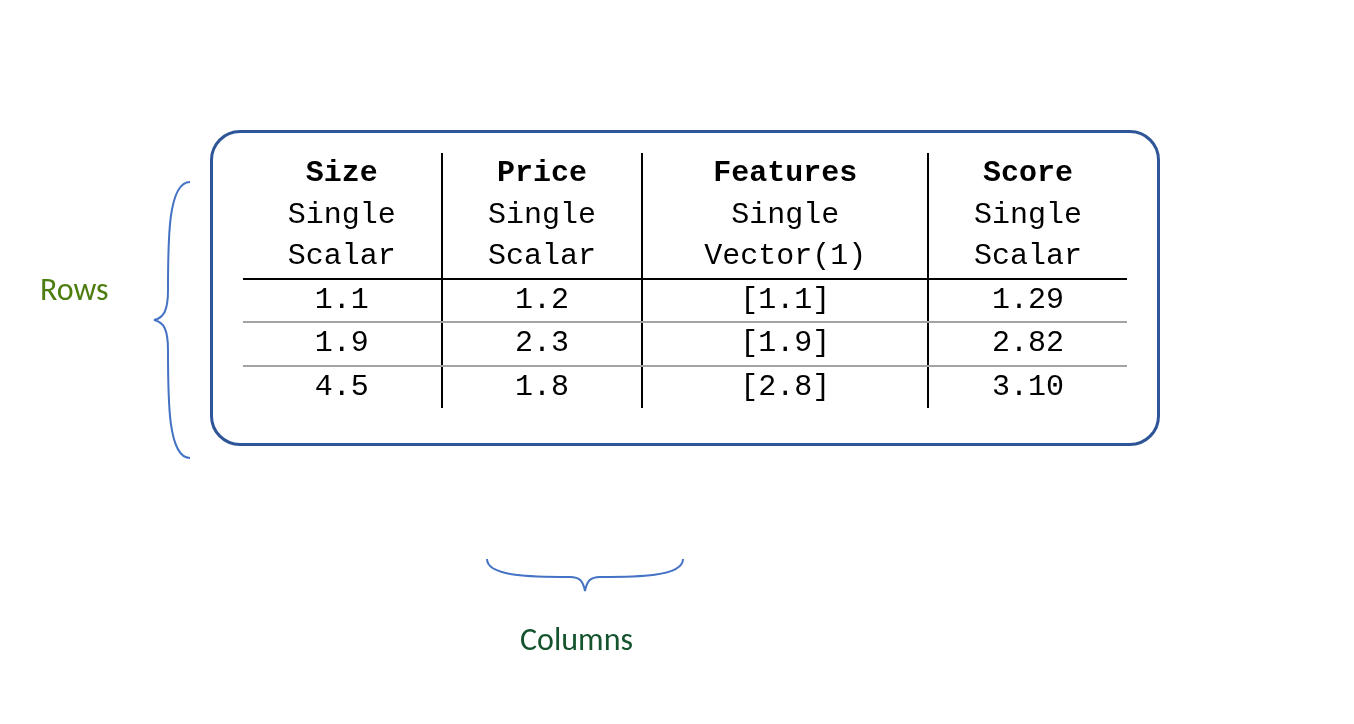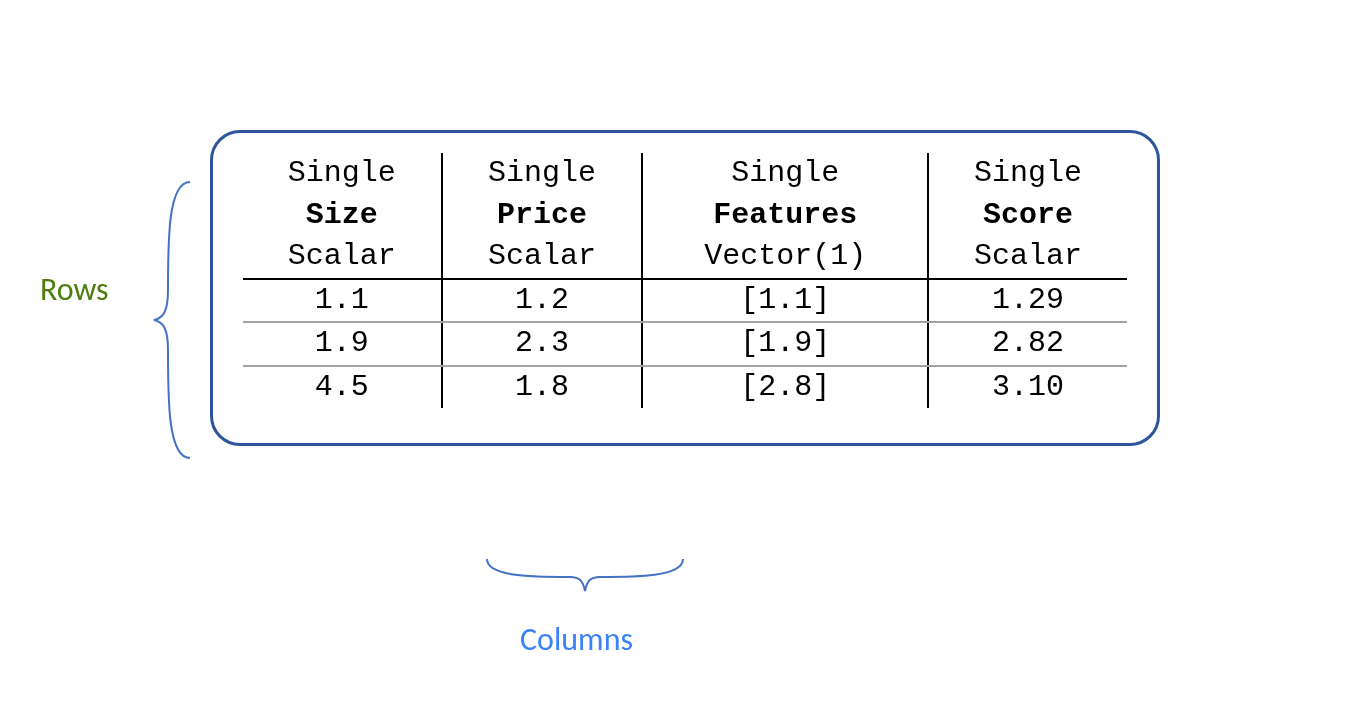--- a/index.html
+++ b/index.html
@@ -41,21 +41,21 @@
     top: 555px;
     width: 200px;
     height: 40px;
   }
   .cols-label {
     position: absolute;
     left: 520px;
     top: 620px;
     font-family: "Calibri", "Segoe UI", Arial, sans-serif;
     font-size: 32px;
-    color: #3b82f6;
+    color: #14532d;
   }
 
   
   .box {
     position: absolute;
     left: 210px;
     top: 130px;
     width: 950px;
     border: 3px solid #2E5597;
     border-radius: 30px;
@@ -104,30 +104,30 @@
              C18,130 14,138 4,140
              C14,142 18,150 18,170
              C18,220 18,278 40,278" fill="none" stroke="#4472C4" stroke-width="2"></path>
   </svg>
 
   <div class="box">
     <table class="data">
       <tbody>
 
         <tr>
+          <td class="hname">Size</td>
+          <td class="hname">Price</td>
+          <td class="hname">Features</td>
+          <td class="hname">Score</td>
+        </tr>
+        <tr>
           <td>Single</td>
           <td>Single</td>
           <td>Single</td>
           <td>Single</td>
-        </tr>
-        <tr>
-          <td class="hname">Size</td>
-          <td class="hname">Price</td>
-          <td class="hname">Features</td>
-          <td class="hname">Score</td>
         </tr>
         <tr class="header-last">
           <td>Scalar</td>
           <td>Scalar</td>
           <td>Vector(1)</td>
           <td>Scalar</td>
         </tr>
 
         <tr class="data-row">
           <td>1.1</td>

